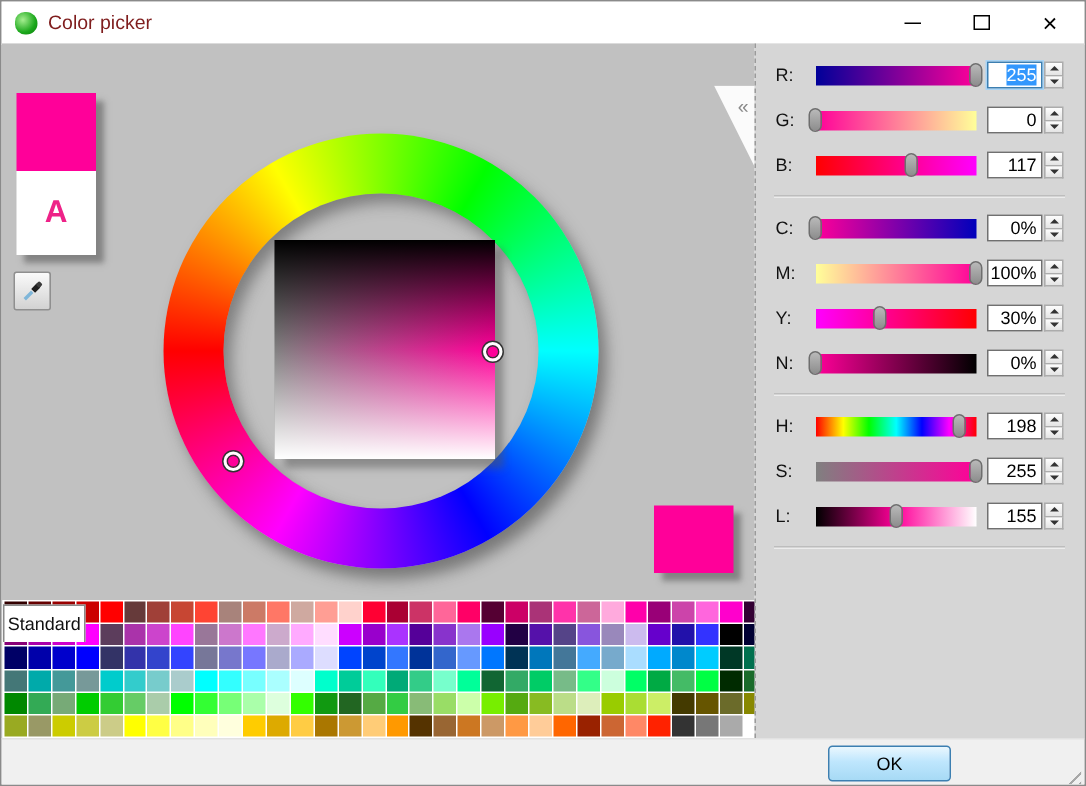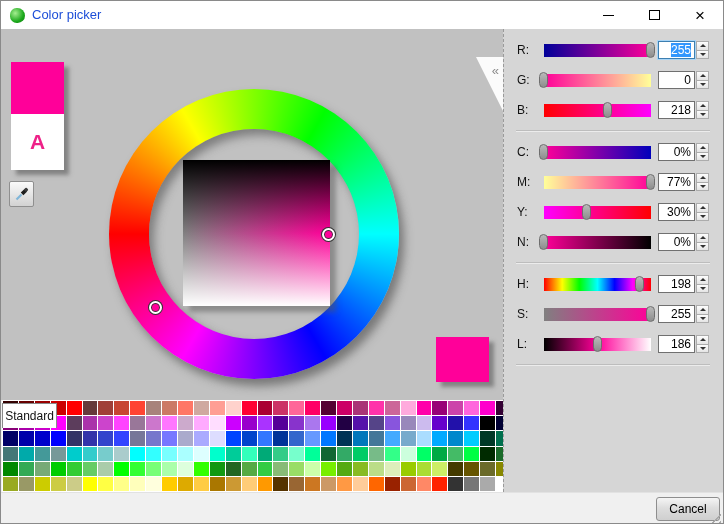--- a/index.html
+++ b/index.html
@@ -3,21 +3,21 @@
 <meta charset="utf-8">
 <style>
   html,body{margin:0;padding:0;background:#fff;font-family:"Liberation Sans",sans-serif;}
   #window{position:relative;width:724px;height:524px;background:#F0F0F0;border:1px solid #8A8A8A;
           box-sizing:border-box;overflow:hidden;font-size:12px;color:#000;}
 
   
   #titlebar{position:absolute;left:0;top:0;width:722px;height:28px;background:#FFFFFF;border-bottom:1px solid #E9E9E9;}
   #appicon{position:absolute;left:9px;top:7px;width:15px;height:15px;border-radius:46% 54% 52% 48%;
            background:radial-gradient(circle at 35% 35%,#A5EE90,#1CA81C 60%,#0A7A0A);}
-  #apptitle{position:absolute;left:31px;top:6px;font-size:13px;color:#1d4ed8;}
+  #apptitle{position:absolute;left:31px;top:6px;font-size:13px;color:#7f1d1d;}
   .cap{position:absolute;top:0;width:46px;height:28px;display:flex;align-items:center;justify-content:center;}
   #cap-min{right:92px}#cap-max{right:46px}#cap-close{right:0}
   #cap-min i{display:block;width:11px;border-top:1px solid #000;}
   #cap-max i{display:block;width:9px;height:8px;border:1px solid #000;}
   #cap-close span{font-size:17px;font-weight:300;line-height:1;color:#000;}
 
   
   #canvas{position:absolute;left:0;top:28px;width:502px;height:371px;background:#C1C1C1;}
 
   
@@ -394,21 +394,21 @@
               <i class="down"></i>
             </div>
           </div>
         </div>
         <div class="srow">
           <span class="slabel">B:</span>
           <div class="strack" style="background: linear-gradient(to right, rgb(255, 0, 0), rgb(255, 0, 255));">
             <div class="sthumb" style="left: calc(60% - 5px);"></div>
           </div>
           <div class="sval">
-            <span class="">218</span>
+            <span class="">117</span>
           </div>
           <div class="spin">
             <div class="spbtn">
               <i class="up"></i>
             </div>
             <div class="spbtn">
               <i class="down"></i>
             </div>
           </div>
         </div>
@@ -429,21 +429,21 @@
               <i class="down"></i>
             </div>
           </div>
         </div>
         <div class="srow">
           <span class="slabel">M:</span>
           <div class="strack" style="background: linear-gradient(to right, rgb(255, 255, 153), rgb(255, 0, 153));">
             <div class="sthumb" style="left: calc(100% - 5px);"></div>
           </div>
           <div class="sval">
-            <span class="">77%</span>
+            <span class="">100%</span>
           </div>
           <div class="spin">
             <div class="spbtn">
               <i class="up"></i>
             </div>
             <div class="spbtn">
               <i class="down"></i>
             </div>
           </div>
         </div>
@@ -515,35 +515,35 @@
               <i class="down"></i>
             </div>
           </div>
         </div>
         <div class="srow">
           <span class="slabel">L:</span>
           <div class="strack" style="background: linear-gradient(to right, rgb(0, 0, 0), rgb(255, 0, 153) 50%, rgb(255, 255, 255));">
             <div class="sthumb" style="left: calc(50% - 5px);"></div>
           </div>
           <div class="sval">
-            <span class="">186</span>
+            <span class="">155</span>
           </div>
           <div class="spin">
             <div class="spbtn">
               <i class="up"></i>
             </div>
             <div class="spbtn">
               <i class="down"></i>
             </div>
           </div>
         </div>
         <div class="gsep"></div>
       </div>
   </div>
 
   <div id="footer">
-    <div class="btn" id="cancelBtn">
-        <span>Cancel</span>
+    <div class="btn" id="okBtn">
+        <span>OK</span>
       </div>
     <div id="resizeGrip"></div>
   </div>
 
 </div>
 
 </body></html>

